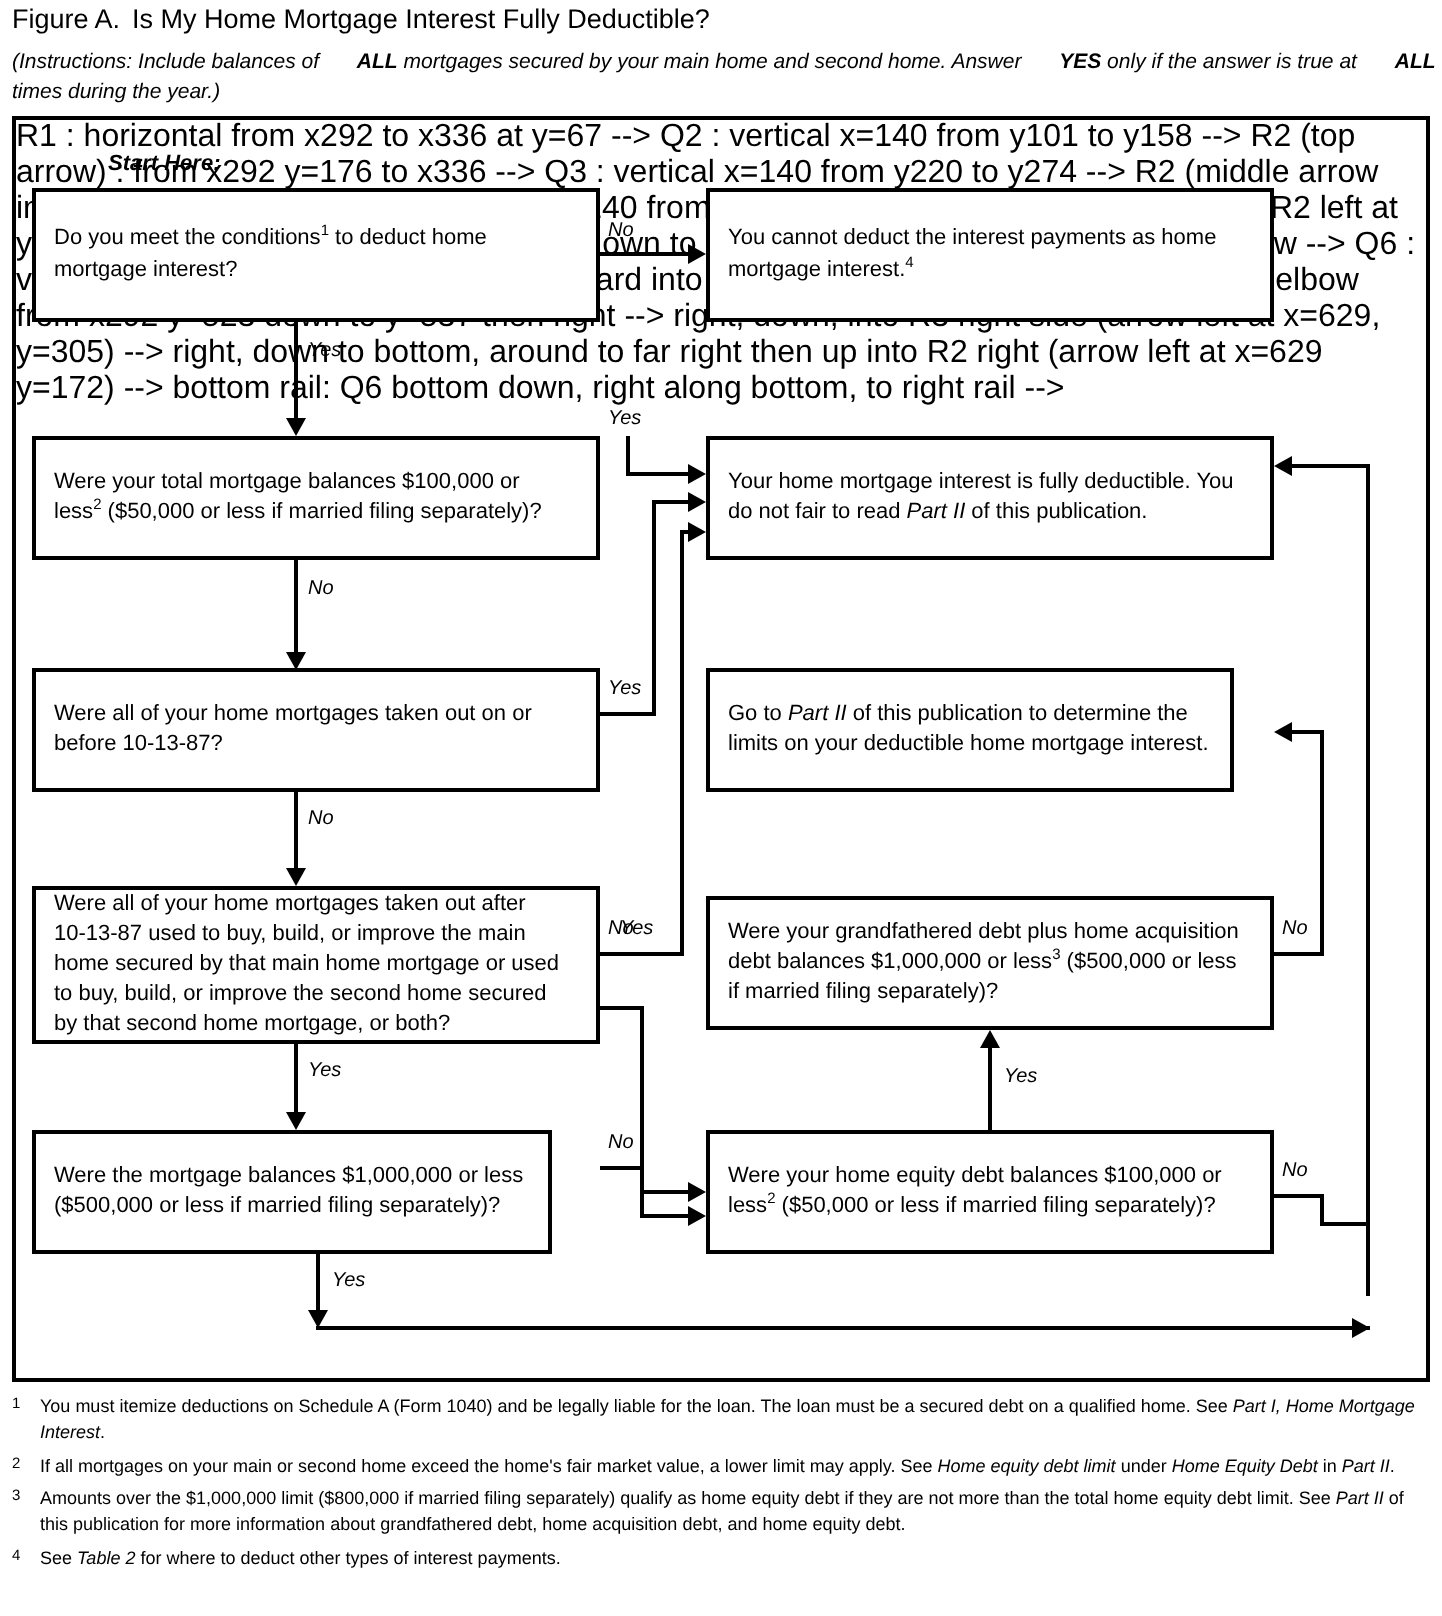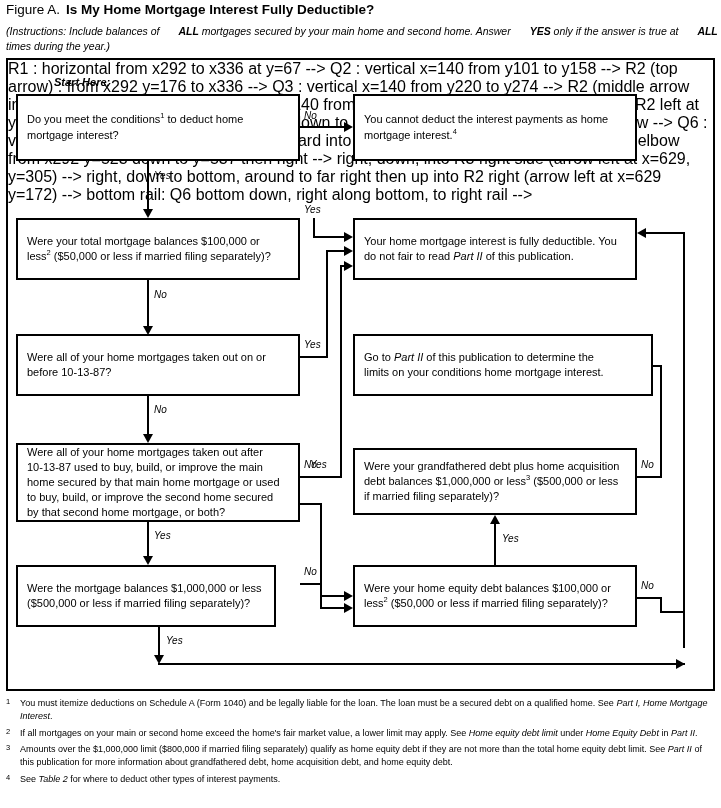--- a/index.html
+++ b/index.html
@@ -18,21 +18,21 @@
   }
 
   
   .fig-title {
     position: absolute;
     left: 6px; top: 2px;
     font-size: 13.5px;
     white-space: nowrap;
   }
   .fig-title .lbl { font-weight: normal; }
-  .fig-title .q { font-weight: bold; margin-left: 6px; }
+  .fig-title .q { font-weight: normal; margin-left: 6px; }
 
   .instructions {
     position: absolute;
     left: 6px; top: 24px;
     width: 712px;
     font-size: 10.5px;
     font-style: italic;
     line-height: 1.42;
   }
   .instructions b { font-weight: bold; font-style: italic; margin-left: 16px; }
@@ -139,22 +139,22 @@
     <div class="box" style="left:345px; top:158px; width:284px; height:62px;">
       <span class="txt"><span>Your home mortgage interest is fully deductible. You</span><br><span>do not fair to read </span><i>Part II</i><span> of this publication.</span></span>
     </div>
 
     
     <div class="box" style="left:8px; top:274px; width:284px; height:62px;">
       <span class="txt"><span>Were all of your home mortgages taken out on or</span><br><span>before 10-13-87?</span></span>
     </div>
 
     
-    <div class="box" style="left:345px; top:274px; width:300px; height:62px;">
-      <span class="txt"><span>Go to </span><i>Part II</i><span> of this publication to determine the</span><br><span>limits on your conditions home mortgage interest.</span></span>
+    <div class="box" style="left:345px; top:274px; width:264px; height:62px;">
+      <span class="txt"><span>Go to </span><i>Part II</i><span> of this publication to determine the</span><br><span>limits on your deductible home mortgage interest.</span></span>
     </div>
 
     
     <div class="box" style="left:8px; top:383px; width:284px; height:79px;">
       <span class="txt"><span>Were all of your home mortgages taken out after</span><br><span>10-13-87 used to buy, build, or improve the main</span><br><span>home secured by that main home mortgage or used</span><br><span>to buy, build, or improve the second home secured</span><br><span>by that second home mortgage, or both?</span></span>
     </div>
 
     
     <div class="box" style="left:345px; top:388px; width:284px; height:67px;">
       <span class="txt"><span>Were your grandfathered debt plus home acquisition</span><br><span>debt balances $1,000,000 or less</span><sup>3</sup><span> ($500,000 or less</span><br><span>if married filing separately)?</span></span>

